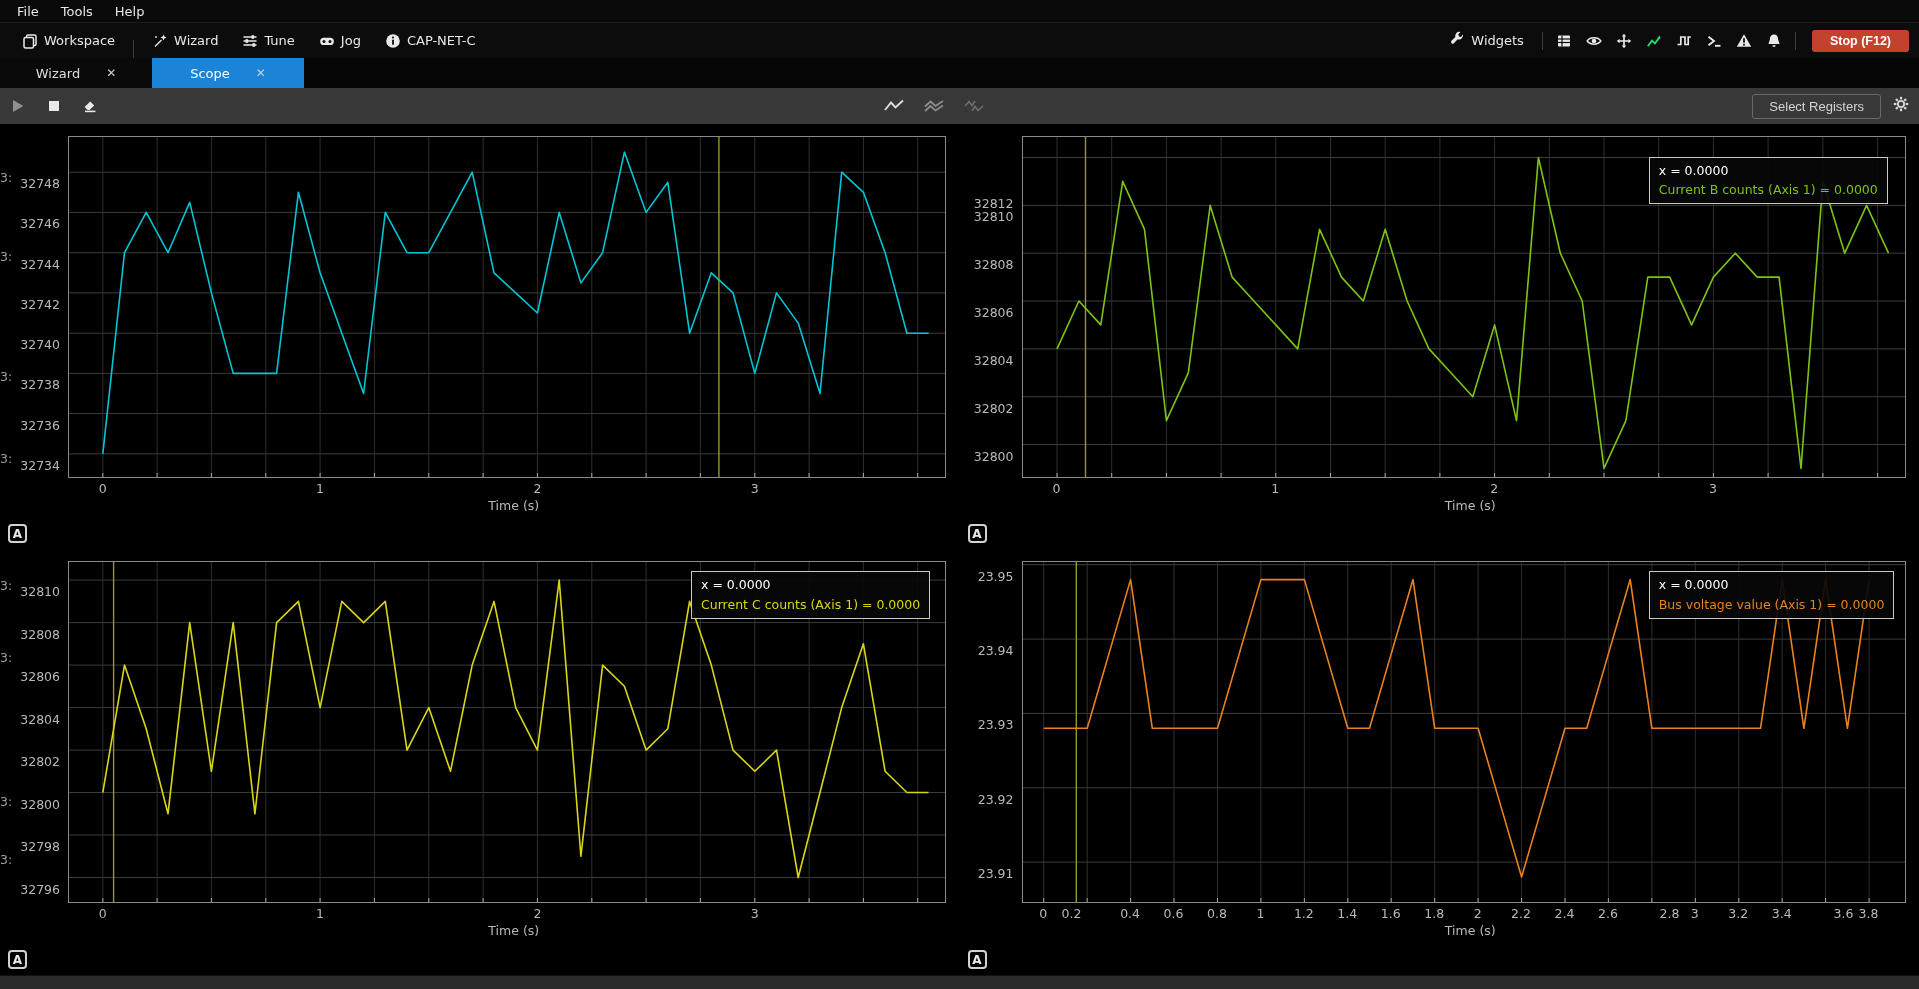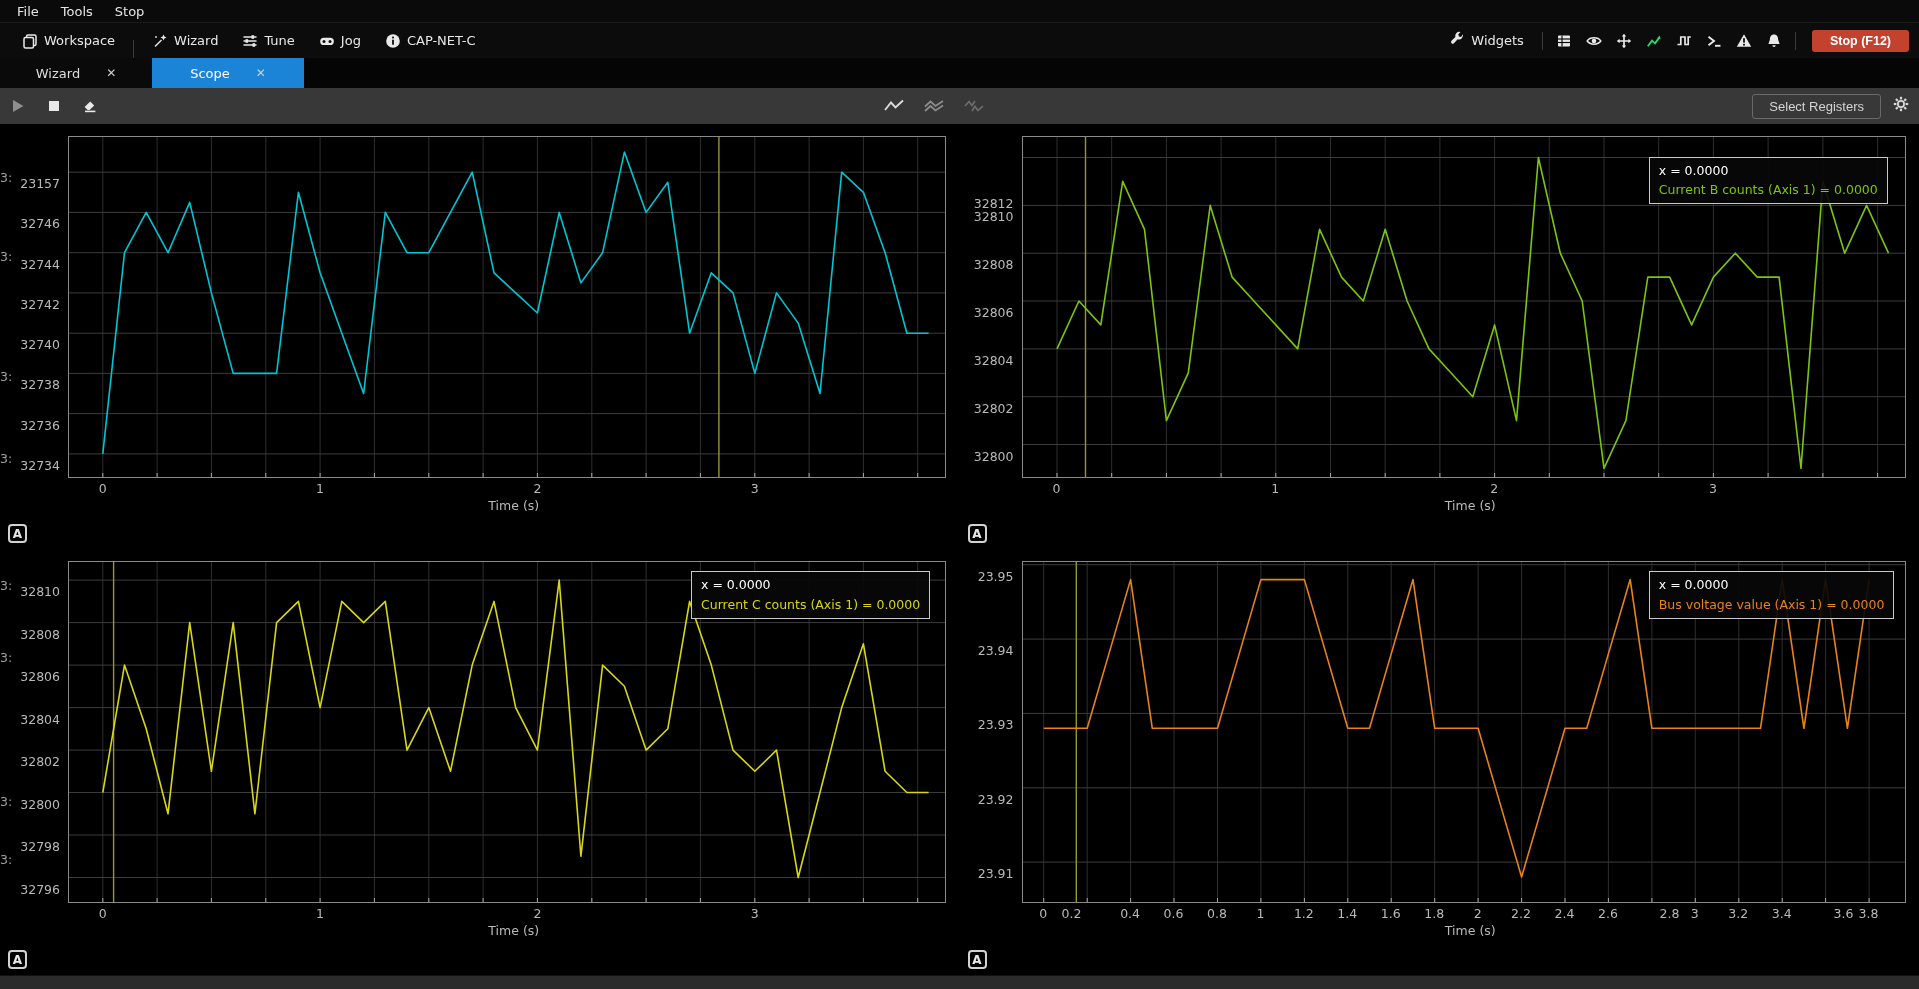--- a/index.html
+++ b/index.html
@@ -57,21 +57,21 @@
     color:#9f9f9f; white-space:nowrap; }
 
   .statusbar { height:14px; background:#2b2b2b; border-top:1px solid #111; }
 </style>
 </head>
 <body>
 
 <div class="menubar">
     <div class="menu-item">File</div>
     <div class="menu-item">Tools</div>
-    <div class="menu-item">Stop</div>
+    <div class="menu-item">Help</div>
   </div>
 
 <div class="toolbar">
   <div id="tb-left" style="display:flex;align-items:flex-end;height:100%">
       <div class="tb-btn">
         <span style="display: inline-flex; align-items: center;">
           <svg width="16" height="16" viewBox="0 0 16 16" fill="none" stroke="#e9e9e9" stroke-width="1.5">
             <rect x="4.5" y="2" width="9.5" height="10.5" rx="1.5"></rect>
             <rect x="2" y="4.5" width="9.5" height="10.5" rx="1.5" fill="#0c0c0c"></rect>
           </svg>
@@ -272,21 +272,21 @@
   <div class="chart-cell cell-left">
       <div class="plot-row">
         <div class="gutter">
           <div class="ylab" style="top: 321.859px;">32734</div>
           <div class="ylab" style="top: 281.624px;">32736</div>
           <div class="ylab" style="top: 241.388px;">32738</div>
           <div class="ylab" style="top: 201.153px;">32740</div>
           <div class="ylab" style="top: 160.918px;">32742</div>
           <div class="ylab" style="top: 120.682px;">32744</div>
           <div class="ylab" style="top: 80.4471px;">32746</div>
-          <div class="ylab" style="top: 40.2118px;">23157</div>
+          <div class="ylab" style="top: 40.2118px;">32748</div>
         </div>
         <div class="plot">
           <svg width="878" height="342">
             <line x1="34.8" y1="0" x2="34.8" y2="342" stroke="#2e2e2e" stroke-width="1"></line>
             <line x1="89.1" y1="0" x2="89.1" y2="342" stroke="#2e2e2e" stroke-width="1"></line>
             <line x1="143.4" y1="0" x2="143.4" y2="342" stroke="#2e2e2e" stroke-width="1"></line>
             <line x1="197.8" y1="0" x2="197.8" y2="342" stroke="#2e2e2e" stroke-width="1"></line>
             <line x1="252.1" y1="0" x2="252.1" y2="342" stroke="#2e2e2e" stroke-width="1"></line>
             <line x1="306.4" y1="0" x2="306.4" y2="342" stroke="#2e2e2e" stroke-width="1"></line>
             <line x1="360.8" y1="0" x2="360.8" y2="342" stroke="#2e2e2e" stroke-width="1"></line>

